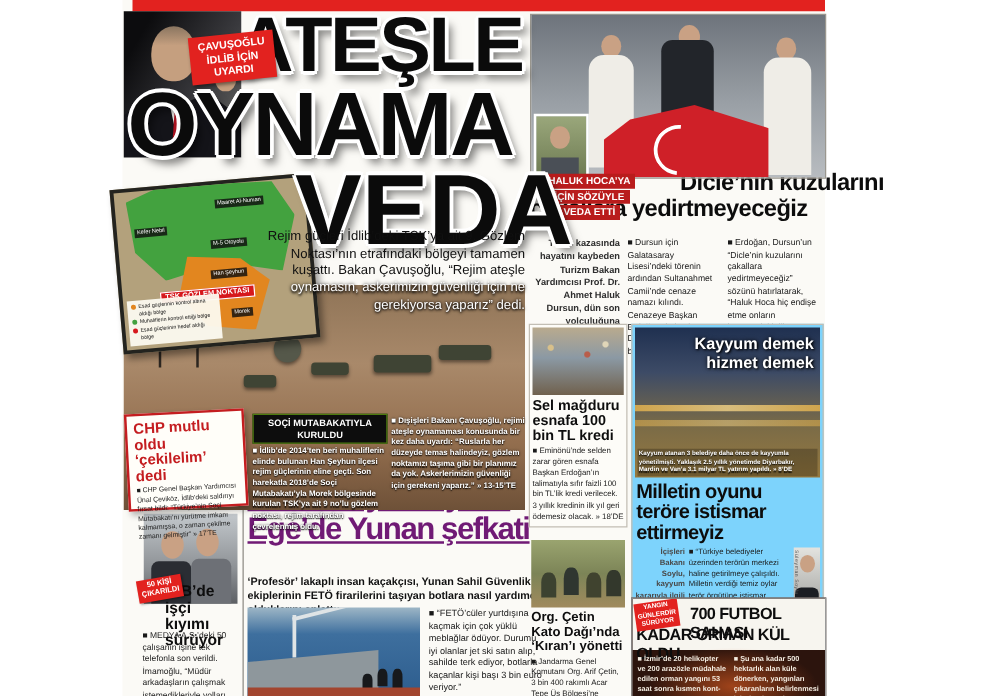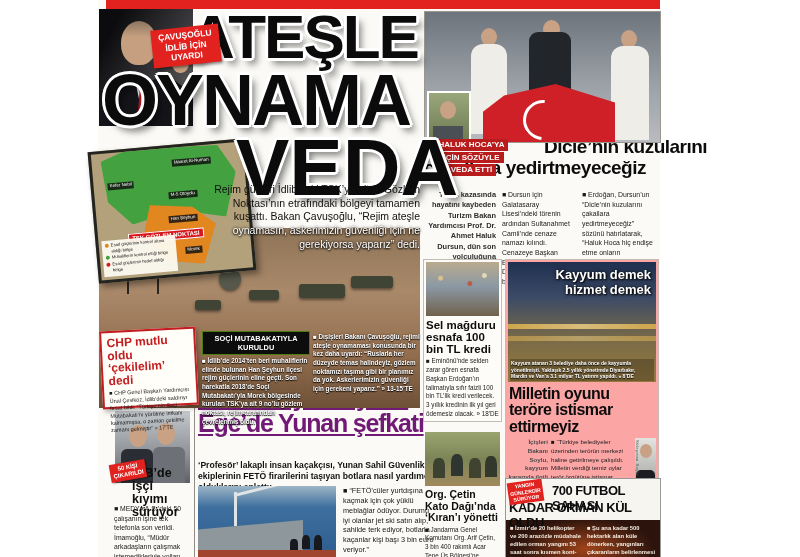--- a/index.html
+++ b/index.html
@@ -127,21 +127,21 @@
         linear-gradient(180deg,#b9aa8e 0%,#8b99a4 45%,#70614d 100%);}
   .sel-h{font-size:11.5px;font-weight:900;line-height:1.05;margin:3px 0 2px;color:#0d0d0d;}
   .sel-b{font-size:6.3px;line-height:1.4;color:#1a1a1a;}
   .kiranbox{left:423px;top:430px;width:79px;padding:2px;box-sizing:border-box;}
   .soldiers{width:100%;height:54px;position:relative;overflow:hidden;
         background:linear-gradient(180deg,#9aa46f 0%,#7c8457 50%,#a08a5d 100%);}
   .kiran-h{font-size:10.5px;font-weight:900;line-height:1.1;margin:3px 0 2px;color:#0d0d0d;}
   .kiran-b{font-size:6.3px;line-height:1.4;color:#1a1a1a;}
 
   
-  .kayyumbox{left:505px;top:259px;width:154px;background:#fca5a5;border:1px solid #c2beb4;padding:2px;box-sizing:border-box;}
+  .kayyumbox{left:505px;top:259px;width:154px;background:#7dd3fc;border:1px solid #c2beb4;padding:2px;box-sizing:border-box;}
   .street{position:relative;height:120px;overflow:hidden;
         background:linear-gradient(180deg,#1f3050 0%,#3d4b66 30%,#7a6b47 65%,#96793f 100%);}
   .glowline{position:absolute;left:0;right:0;height:5px;background:linear-gradient(90deg,#e9b54c,#f4d487,#e9b54c);opacity:.8;}
   .street-h{position:absolute;top:6px;right:5px;text-align:right;color:#fff;font-size:13px;
         font-weight:900;line-height:1.12;text-shadow:1px 1px 2px #000,0 0 4px rgba(0,0,0,.8);}
   .street-cap{position:absolute;left:2px;right:2px;bottom:1px;font-size:5px;font-weight:700;color:#fff;
         line-height:1.35;text-shadow:0 1px 1px #000;background:rgba(0,0,0,.25);padding:1px;}
   .kay-h{font-size:16px;font-weight:900;line-height:1.03;letter-spacing:-.5px;margin:4px 1px 3px;color:#0c0c0c;}
   .kay-row{display:flex;gap:3px;}
   .kay-c1{width:40px;text-align:right;font-size:6.2px;font-weight:700;color:#4a4a4a;line-height:1.4;}

